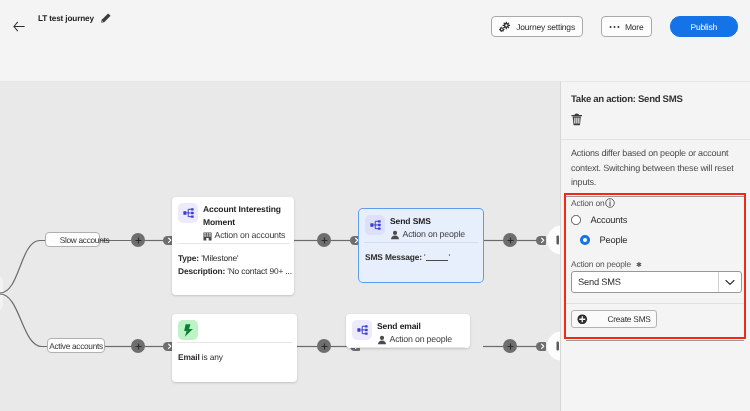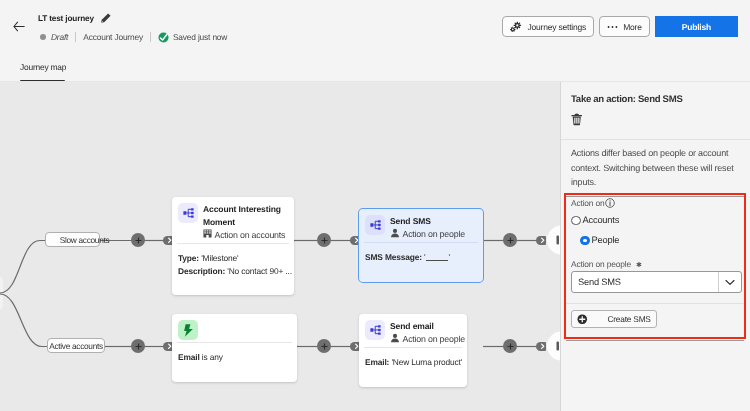--- a/index.html
+++ b/index.html
@@ -13,24 +13,24 @@
   .back-btn { position:absolute; left:12px; top:20px; width:13px; height:12px; display:flex; align-items:center; justify-content:center; }
   .title-row { position:absolute; left:38px; top:13px; display:flex; align-items:center; gap:7px; }
   .j-title { font-size:8.2px; font-weight:bold; color:#1f1f1f; letter-spacing:-0.15px; }
   .pencil-btn { width:10px; height:10px; display:flex; align-items:center; justify-content:center; }
   .meta-row { position:absolute; left:40px; top:30px; display:flex; align-items:center; height:14px; font-size:8.4px; color:#4b4b4b; letter-spacing:-0.18px; }
   .meta-dot { width:6px; height:6px; border-radius:50%; background:#909090; margin-right:5px; }
   .meta-draft { font-style:italic; color:#4b4b4b; }
   .meta-sep { width:1px; height:10px; background:#c9c9c9; margin:0 7px; }
   .saved { display:flex; align-items:center; gap:4px; }
 
-  .hdr-actions { position:absolute; right:12px; top:16px; display:flex; align-items:flex-start; gap:5px; }
+  .hdr-actions { position:absolute; right:12px; top:16px; display:flex; align-items:flex-start; gap:18px; }
   .btn { height:21px; border:1px solid #a8a8a8; border-radius:4px; background:#fcfcfc; display:flex; align-items:center;
          gap:5px; padding:0 7px; font-size:8.5px; color:#2c2c2c; white-space:nowrap; letter-spacing:-0.2px; }
-  .btn.primary { background:#1473e6; border-color:#1473e6; color:#fff; font-weight:bold; padding:0 26px; border-radius:0; }
+  .btn.primary { background:#1473e6; border-color:#1473e6; color:#fff; font-weight:normal; padding:0 20px; border-radius:10px; }
 
   
   .tabs { position:absolute; left:0; top:62px; width:750px; height:20px; }
   .tab { position:absolute; left:20px; top:0; height:20px; font-size:8.4px; color:#2c2c2c; letter-spacing:-0.2px; }
   .tab-underline { position:absolute; left:20px; top:18px; width:45px; height:2px; background:#2c2c2c; border-radius:1px; }
   .hdr-rule { position:absolute; left:0; top:81px; width:750px; height:1px; background:#e6e6e6; }
 
   
   .canvas { position:absolute; left:0; top:82px; width:560px; height:329px; background:#e9e9e9; overflow:hidden; }
   .canvas svg.wires { position:absolute; left:0; top:0; }
@@ -41,38 +41,38 @@
   .plusnode { position:absolute; width:14px; height:14px; border-radius:50%; background:#6e6e6e; display:flex; align-items:center; justify-content:center; }
   .chev { position:absolute; width:10px; height:9.5px; border-radius:5px 1px 1px 5px; background:#6e6e6e; display:flex; align-items:center; justify-content:flex-end; padding-right:1.5px; }
 
   .card { position:absolute; background:#fff; border-radius:4px; box-shadow:0 1px 2.5px rgba(0,0,0,.17); }
   .card.sel { background:#e8effc; box-shadow:0 0 0 1px #5b9bf0; }
   .card-top { display:flex; gap:5px; padding:6px 4px 2px 6px; }
   .card-ico { width:20px; height:20px; border-radius:5px; flex:0 0 auto; display:flex; align-items:center; justify-content:center; }
   .card-head { flex:1 1 auto; min-width:0; white-space:nowrap; overflow:visible; }
   .card-title { font-size:8.5px; font-weight:bold; color:#1f1f1f; line-height:13px; letter-spacing:-0.1px; white-space:pre-line; }
   .card-sub svg { flex:0 0 auto; }
-  .card-sub { margin-top:0px; display:flex; align-items:flex-start; gap:2.5px; font-size:8.8px; color:#3d3d3d; line-height:12px; letter-spacing:-0.2px; }
+  .card-sub { margin-top:0px; display:flex; align-items:flex-end; gap:2.5px; font-size:8.8px; color:#3d3d3d; line-height:12px; letter-spacing:-0.2px; }
   .card-rule { height:1px; background:#e6e6e6; margin:0 5px; }
   .card.sel .card-rule { background:#d3ddf2; }
   .card-body { padding:8px 4px 18px 6px; font-size:8.4px; color:#2c2c2c; line-height:12.5px; letter-spacing:-0.15px; white-space:nowrap; overflow:hidden; }
   .card-body b { font-weight:bold; }
   .blank { display:inline-block; border-bottom:1px solid #4b4b4b; width:22px; vertical-align:-0.5px; margin:0 0.5px; }
 
   
   .panel { position:absolute; left:560px; top:82px; width:190px; height:329px; background:#f4f4f4; border-left:1px solid #d7d7d7; }
   .p-title { position:absolute; left:10px; top:12px; font-size:9.6px; font-weight:bold; color:#333; }
   .p-trash { position:absolute; left:9px; top:31px; width:13px; height:13px; display:flex; align-items:center; justify-content:center; }
   .p-rule { position:absolute; left:0; top:57px; width:190px; height:1px; background:#e1e1e1; }
   .p-desc { position:absolute; left:10px; top:64px; width:172px; font-size:9px; color:#4b4b4b; line-height:14.6px; letter-spacing:-0.2px; }
 
   .redbox { position:absolute; left:3px; top:111px; width:182px; height:146px; border:2px solid #f02a16; pointer-events:none; }
   
   .lbl { font-size:8.4px; color:#555; letter-spacing:-0.15px; }
-  .radio-row { display:flex; align-items:flex-end; gap:2px; }
+  .radio-row { display:flex; align-items:flex-start; gap:10px; }
   .radio { width:9.5px; height:9.5px; border-radius:50%; border:1.3px solid #555; background:#fff; flex:0 0 auto; }
   .radio.on { border:3.3px solid #1473e6; background:#fff; }
   .radio-lbl { font-size:9.3px; color:#2c2c2c; letter-spacing:-0.2px; }
   .sel-box { height:22px; border:1px solid #979797; border-radius:3px; background:#fff; display:flex; align-items:center; }
   .sel-val { flex:1 1 auto; padding-left:6px; font-size:9.3px; color:#2c2c2c; letter-spacing:-0.2px; }
   .sel-arrow { width:23px; height:20px; display:flex; align-items:center; justify-content:center; border-left:1px solid #cfcfcf; }
   .create-btn { height:18px; border:1px solid #b3b3b3; border-radius:3px; background:#fafafa; display:inline-flex; align-items:center;
                 gap:20px; padding:0 5px; font-size:8.3px; color:#2c2c2c; letter-spacing:-0.2px; }
   .sec-rule { position:absolute; height:1px; background:#dcdcdc; }
 </style>
@@ -94,34 +94,20 @@
       <span class="j-title">LT test journey</span>
       <span class="pencil-btn">
         <svg width="10" height="10" viewBox="0 0 14 14">
           <path d="M10.0 0.6 L13.4 4.0 L4.8 12.6 L0.6 13.4 L1.4 9.2 Z" fill="#3a3a3a"></path>
           <path d="M1.4 9.2 L4.8 12.6 L0.6 13.4 Z" fill="#3a3a3a"></path>
           <path d="M1.55 12.45 L1.9 11.0 L3.0 12.1 Z" fill="#f4f4f4"></path>
         </svg>
       </span>
     </div>
 
-    <div class="meta-row">
-      <span class="meta-dot"></span>
-      <span class="meta-draft">Draft</span>
-      <span class="meta-sep"></span>
-      <span>Account Journey</span>
-      <span class="meta-sep"></span>
-      <span class="saved">
-        <svg width="11" height="11" viewBox="0 0 16 16">
-          <circle cx="8" cy="8" r="7.3" fill="#159a62"></circle>
-          <path d="M3.5 8.6 L6.6 11.6 L12.9 3.6" fill="none" stroke="#fff" stroke-width="2.0" stroke-linecap="round" stroke-linejoin="round"></path>
-        </svg>
-        <span>Saved just now</span>
-      </span>
-    </div>
 
     <div class="hdr-actions">
       <div class="btn">
         <svg width="12" height="12" viewBox="0 0 18 18">
           <g fill="#2c2c2c">
             <g transform="translate(11,6.6)">
               <g id="bg">
                 <rect x="-0.95" y="-5.6" width="1.9" height="11.2" rx="0.35"></rect>
                 <rect x="-0.95" y="-5.6" width="1.9" height="11.2" rx="0.35" transform="rotate(45)"></rect>
                 <rect x="-0.95" y="-5.6" width="1.9" height="11.2" rx="0.35" transform="rotate(90)"></rect>
@@ -150,26 +136,20 @@
           <circle cx="8" cy="2.5" r="1.35" fill="#2c2c2c"></circle>
           <circle cx="13.7" cy="2.5" r="1.35" fill="#2c2c2c"></circle>
         </svg>
         <span>More</span>
       </div>
       <div class="btn primary">
         <span>Publish</span>
       </div>
     </div>
 
-    <div class="tabs">
-      <div class="tab">
-        <span>Journey map</span>
-      </div>
-      <div class="tab-underline"></div>
-    </div>
     <div class="hdr-rule"></div>
   </div>
 
   <div class="canvas">
     <svg class="wires" width="560" height="329">
       <rect x="-10" y="194" width="13" height="34" rx="5" fill="#f2f2f2"></rect>
       <g fill="none" stroke="#6b6b6b" stroke-width="1.2">
         <path d="M0 211 C 20 211, 20 158.5, 40 158.5 H 47"></path>
         <path d="M0 212 C 20 212, 22 264.5, 42 264.5 H 49"></path>
         <path d="M100 158.5 H 133"></path>
@@ -338,21 +318,21 @@
             <path d="M7.6 0.4 L2.4 0.4 L0.8 7.6 L3.4 7.6 L1.6 13.6 L10.2 5.4 L6.1 5.4 Z" fill="#0d8033"></path>
           </svg>
         </div>
       </div>
       <div class="card-rule"></div>
       <div class="card-body">
         <div><b>Email</b><span> is any</span></div>
       </div>
     </div>
 
-    <div class="card" style="left:359px; top:232px; width:108px;">
+    <div class="card" style="left:346px; top:232px; width:124px;">
       <div class="card-top">
         <div class="card-ico" style="background:#ecebfd;">
           <svg width="11" height="10" viewBox="0 0 16 15">
             <g fill="#3b3bd4">
               <rect x="0.3" y="4.7" width="4.6" height="5.4" rx="0.5"></rect>
               <rect x="11.8" y="0.2" width="3.9" height="3.5" rx="0.5"></rect>
               <rect x="11.8" y="5.7" width="3.9" height="3.5" rx="0.5"></rect>
               <rect x="11.8" y="11.2" width="3.9" height="3.5" rx="0.5"></rect>
               <path d="M4.9 7.4 H7.6 M7.6 1.9 V13 M7.6 1.9 H11.8 M7.6 7.4 H11.8 M7.6 13 H11.8" fill="none" stroke="#3b3bd4" stroke-width="1.5" stroke-linejoin="round"></path>
             </g>
@@ -363,23 +343,20 @@
           <div class="card-sub">
             <svg width="10" height="10" viewBox="0 0 12 12">
               <circle cx="6" cy="3.5" r="2.5" fill="#4b4b4b"></circle>
               <path d="M1.2 11.2 C1.2 8.1 3.4 6.6 6 6.6 C8.6 6.6 10.8 8.1 10.8 11.2 Z" fill="#4b4b4b"></path>
             </svg>
             <span>Action on people</span>
           </div>
         </div>
       </div>
       <div class="card-rule"></div>
-      <div class="card-body">
-        <div><b>Email:</b><span> 'New Luma product'</span></div>
-      </div>
     </div>
   </div>
 
   <div class="panel">
     <div class="p-title">Take an action: Send SMS</div>
     <div class="p-trash">
       <svg width="11.5" height="12.5" viewBox="0 0 16 17">
         <path d="M4.4 2.8 a3.7 3.0 0 0 1 7.2 0 Z" fill="#3a3a3a"></path>
         <rect x="0.6" y="2.6" width="14.8" height="1.8" rx="0.4" fill="#3a3a3a"></rect>
         <path d="M2.3 4.5 H13.7 L12.5 16.3 a.6 .6 0 0 1 -.6 .5 H4.1 a.6 .6 0 0 1 -.6 -.5 Z" fill="#3a3a3a"></path>

